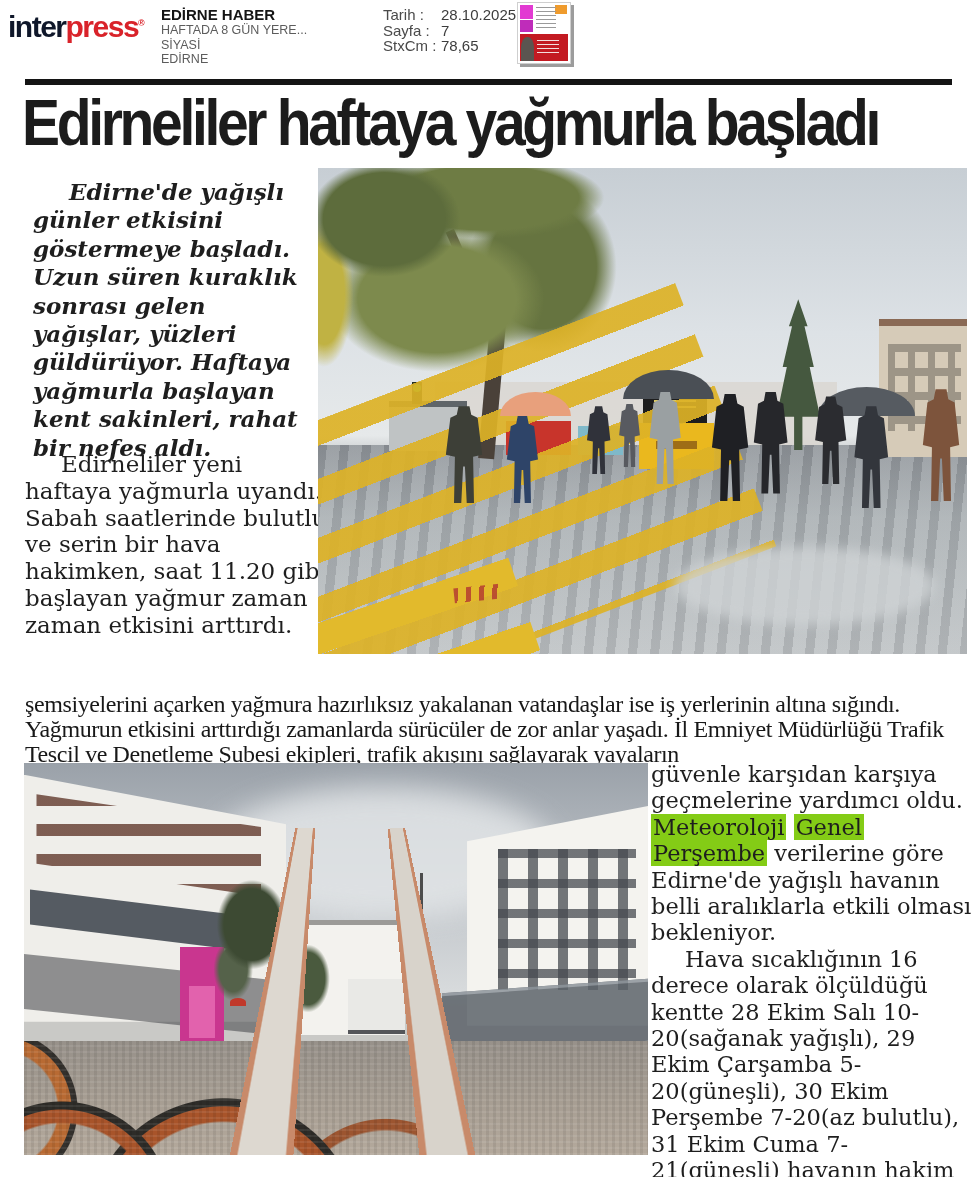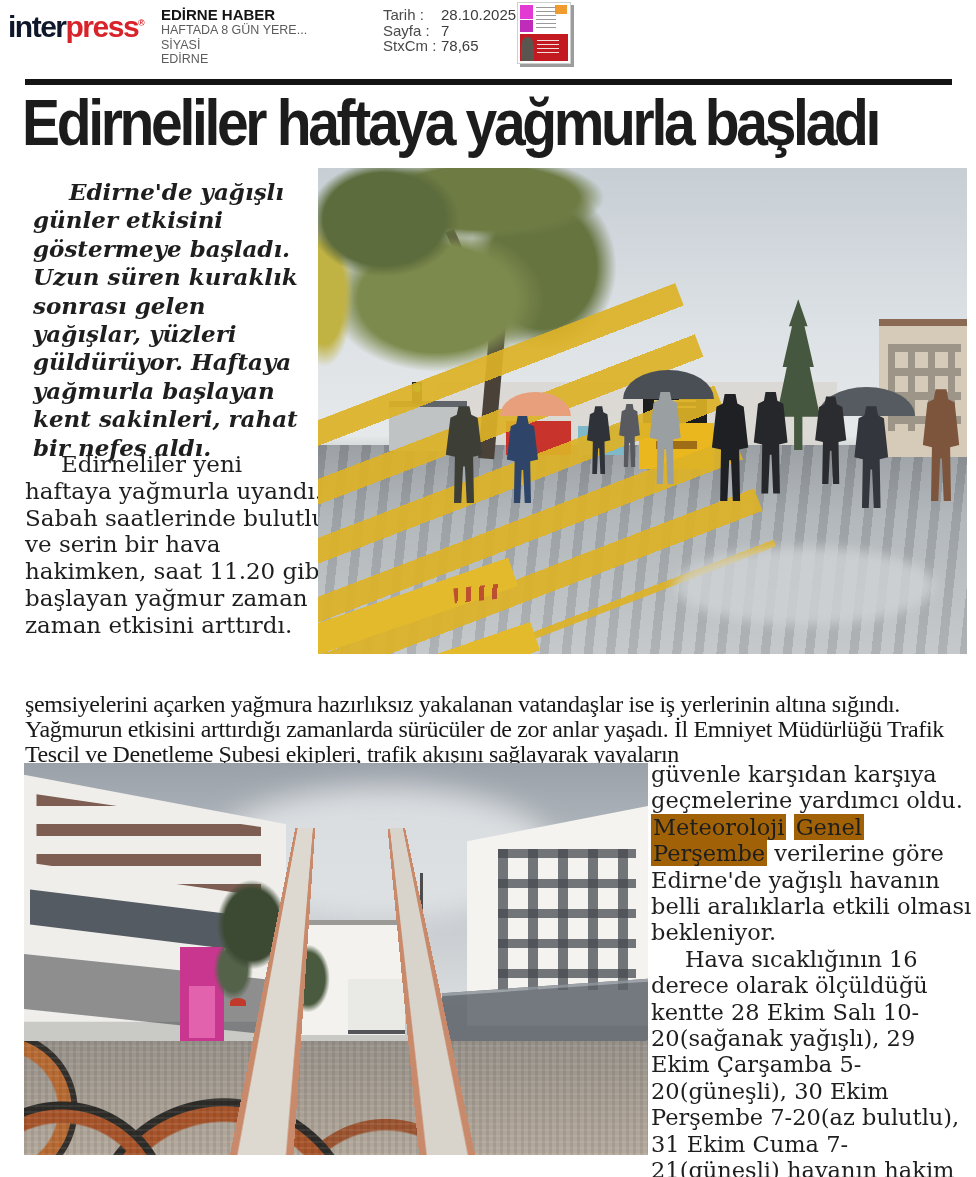--- a/index.html
+++ b/index.html
@@ -54,21 +54,21 @@
   .leftcol2 p{margin:0;text-indent:36px;}
 
   .widepara{position:absolute;left:25px;top:692px;width:942px;
         font-family:"Liberation Serif",serif;font-size:24px;line-height:24.8px;
         letter-spacing:-0.4px;color:#181818;}
 
   .rightcol{position:absolute;left:651px;top:761px;width:322px;font-size:22.5px;
         line-height:26.4px;color:#1e1e1e;}
   .rightcol p{margin:0;}
   .rightcol p.indent{text-indent:34px;}
-  .hl{background:#a16207;padding:0 2px;}
+  .hl{background:#84cc16;padding:0 2px;}
 
   
   .photo1{position:absolute;left:318px;top:168px;width:649px;height:486px;overflow:hidden;
         background:linear-gradient(180deg,#c7ced4 0%,#dde2e6 34%,#e6e9ea 55%,#d0d3d5 58%);}
   .p1-road{position:absolute;left:0;right:0;top:57%;bottom:0;
         background:linear-gradient(180deg,#8f9499 0%,#aab0b3 35%,#c0c4c6 100%);}
   .p1-road::after{content:"";position:absolute;inset:0;
         background:repeating-linear-gradient(96deg,rgba(70,72,78,.14) 0 9px,rgba(225,228,230,.16) 9px 22px);}
   .p1-strip{position:absolute;left:18%;top:44%;width:62%;height:14%;background:#d9d6cf;opacity:.8;}
   .p1-canopy{position:absolute;left:-6%;top:-6%;width:58%;height:55%;

